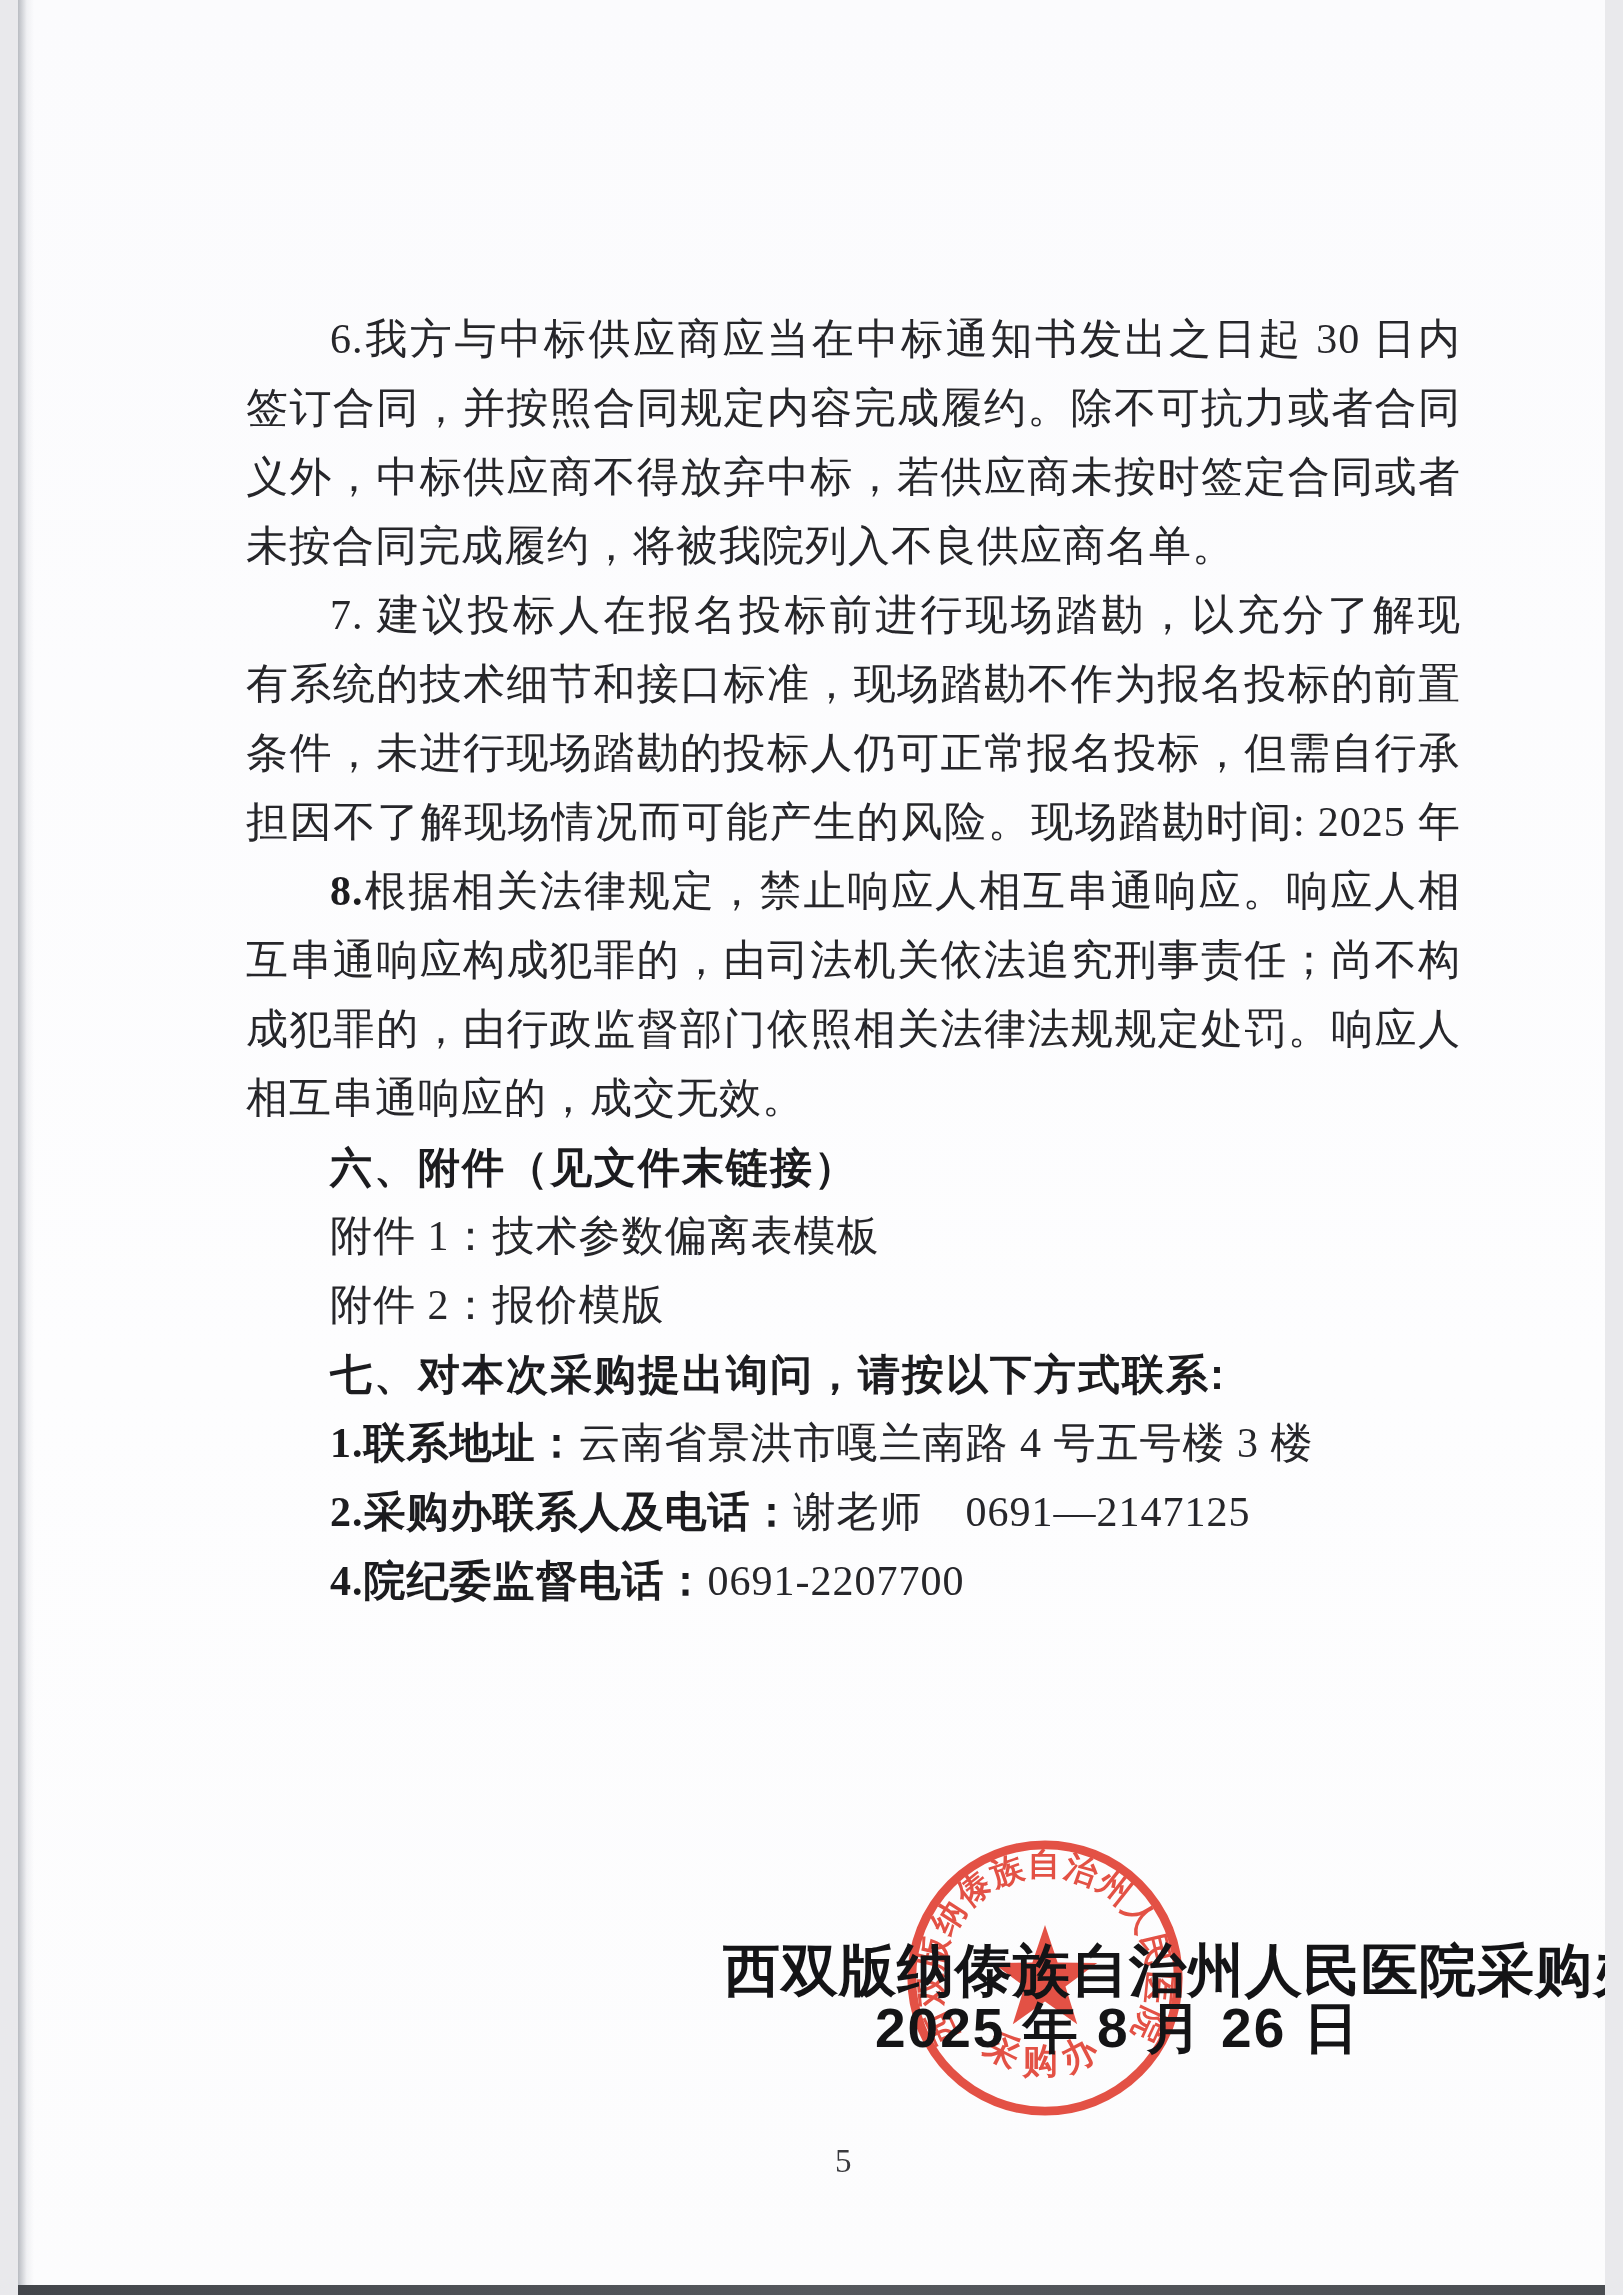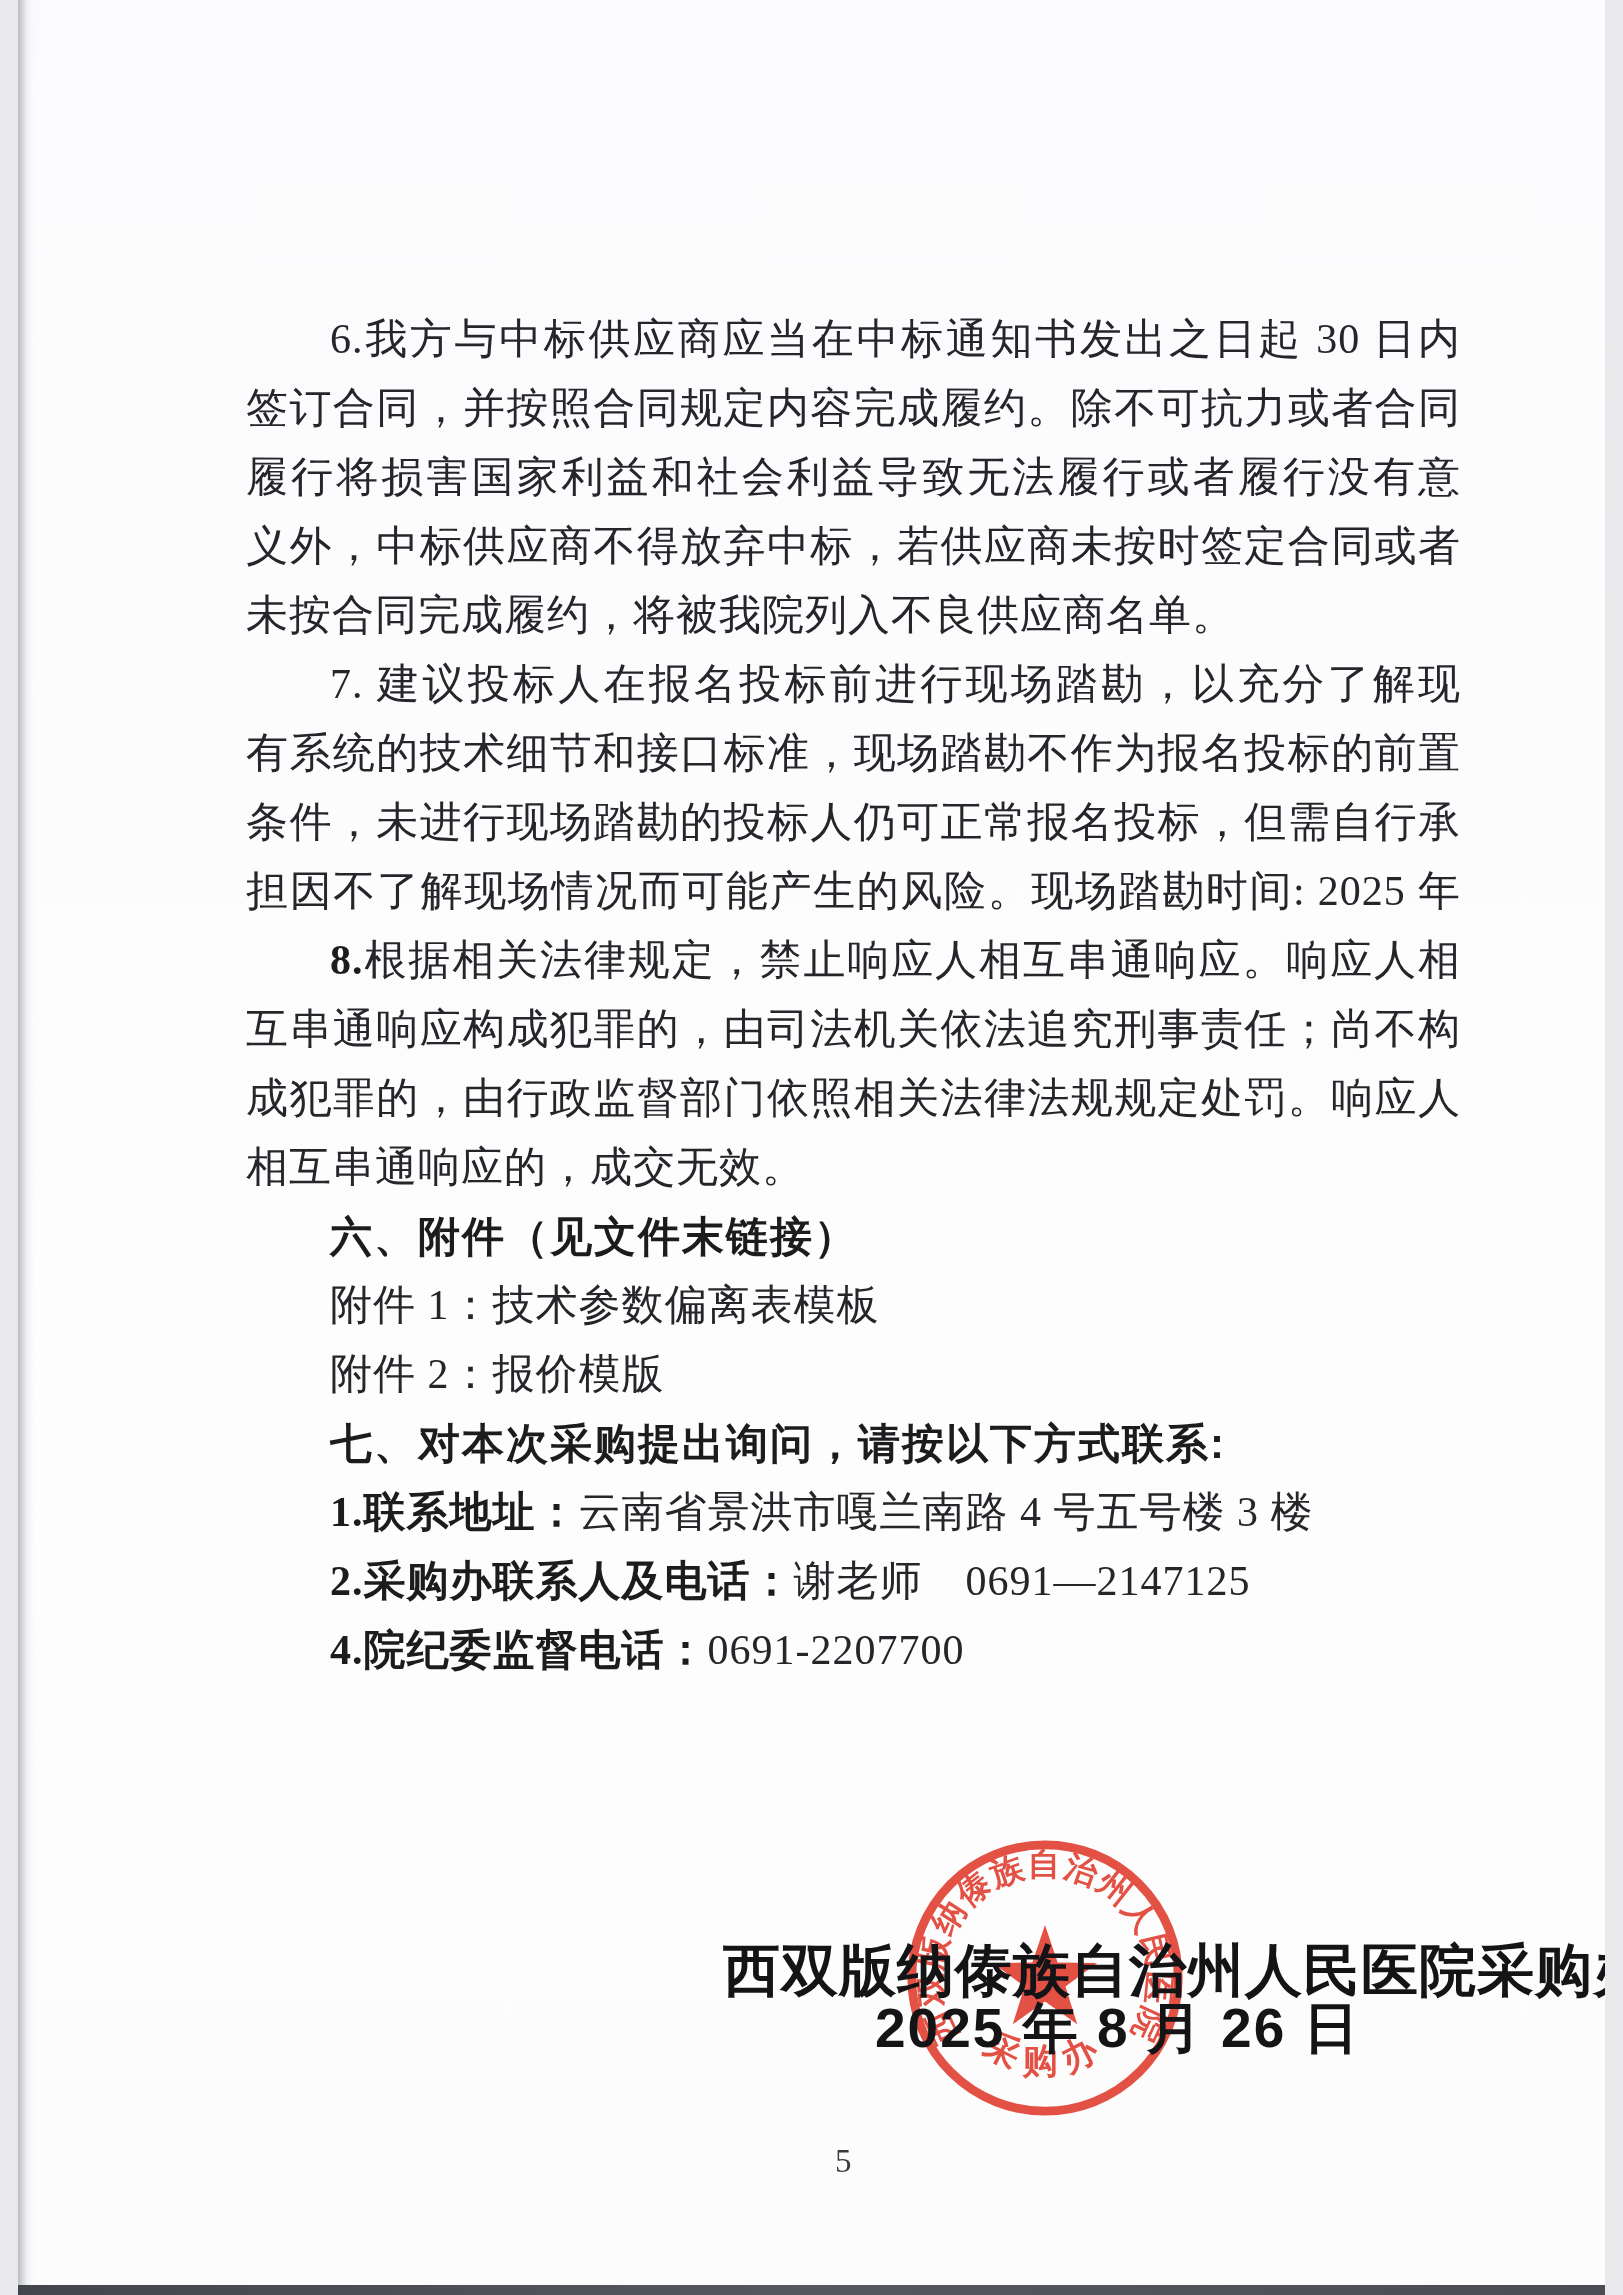--- a/index.html
+++ b/index.html
@@ -67,21 +67,20 @@
 </style>
 </head>
 <body>
 
 <div class="page">
   <div class="edge-left"></div>
 
   <div class="textblock">
     <div class="line indent just">6.我方与中标供应商应当在中标通知书发出之日起 30 日内</div>
     <div class="line just">签订合同，并按照合同规定内容完成履约。除不可抗力或者合同</div>
-    <div class="line just">履行将损害国家利益和社会利益导致无法履行或者履行没有意</div>
     <div class="line just">义外，中标供应商不得放弃中标，若供应商未按时签定合同或者</div>
     <div class="line">未按合同完成履约，将被我院列入不良供应商名单。</div>
     <div class="line indent just">7. 建议投标人在报名投标前进行现场踏勘，以充分了解现</div>
     <div class="line just">有系统的技术细节和接口标准，现场踏勘不作为报名投标的前置</div>
     <div class="line just">条件，未进行现场踏勘的投标人仍可正常报名投标，但需自行承</div>
     <div class="line just">担因不了解现场情况而可能产生的风险。现场踏勘时间: 2025 年</div>
     <div class="line indent just"><span class="lbl serifnum">8.</span><span>根据相关法律规定，禁止响应人相互串通响应。响应人相</span></div>
     <div class="line just">互串通响应构成犯罪的，由司法机关依法追究刑事责任；尚不构</div>
     <div class="line just">成犯罪的，由行政监督部门依照相关法律法规规定处罚。响应人</div>
     <div class="line">相互串通响应的，成交无效。</div>

